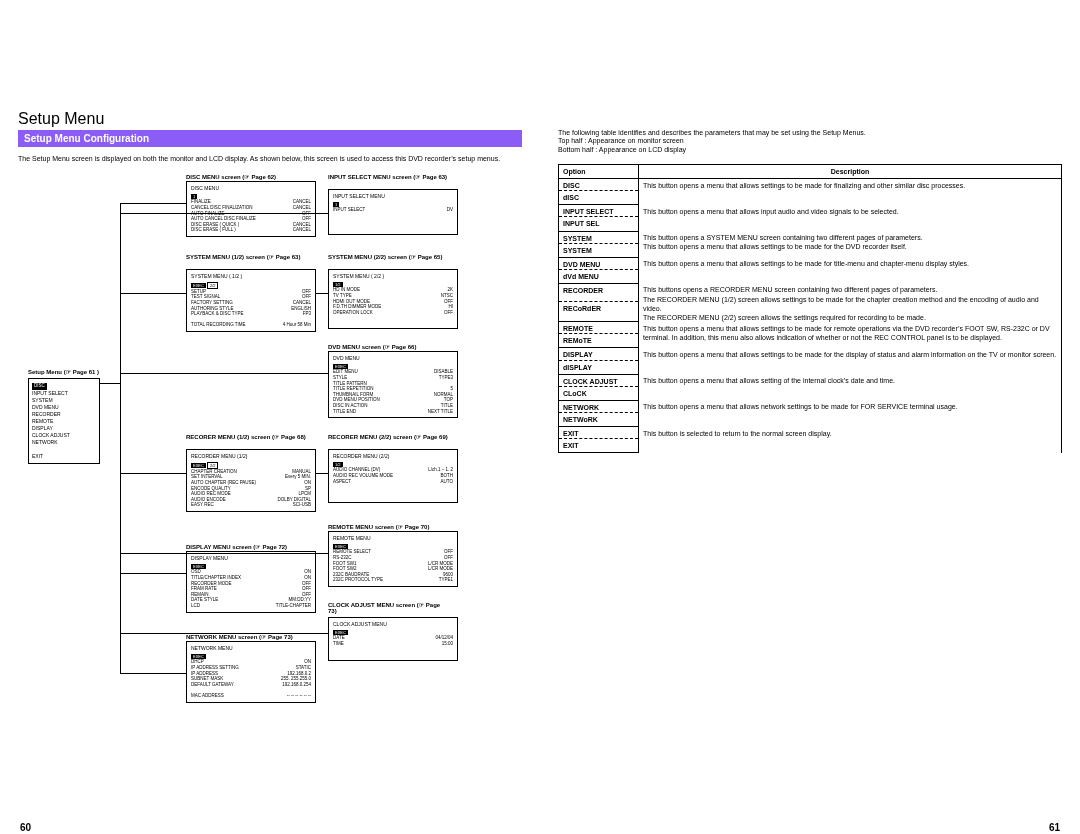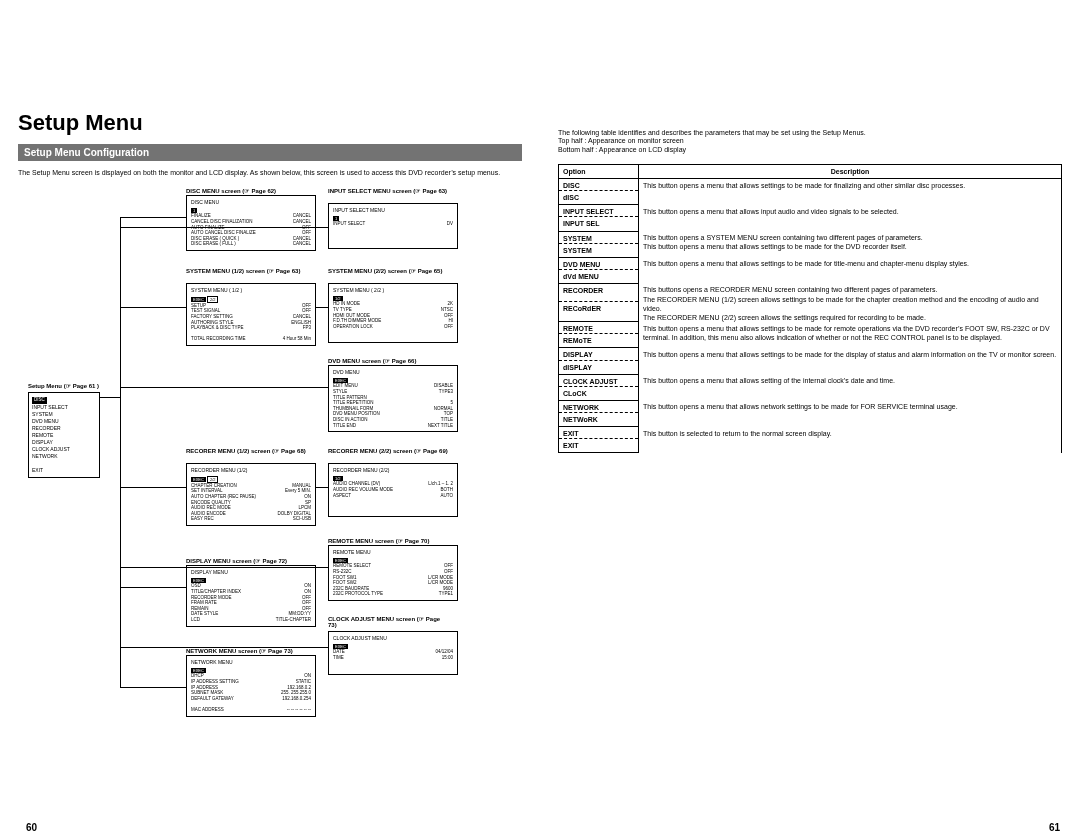--- a/index.html
+++ b/index.html
@@ -17,45 +17,45 @@
     display: flex;
     position: relative;
     padding-top: 110px;
   }
   .left-page, .right-page {
     width: 50%;
     padding: 0 18px;
     position: relative;
   }
   .main-title {
-    font-size: 22px;
-    font-weight: bold;
-    margin-bottom: 8px;
+    font-size: 16px;
+    font-weight: normal;
+    margin-bottom: 2px;
   }
   .sub-head {
-    background: #737373;
+    background: #8b5cf6;
     color: #fff;
     font-size: 10px;
     font-weight: bold;
     padding: 3px 6px;
     margin-bottom: 8px;
   }
   .intro {
     font-size: 7px;
     margin-bottom: 10px;
     line-height: 1.2;
   }
   .page-nums {
     position: absolute;
     bottom: 12px;
     width: 100%;
     font-size: 10px;
     font-weight: bold;
   }
-  .pn-left { position: absolute; left: 26px; }
+  .pn-left { position: absolute; left: 20px; }
   .pn-right { position: absolute; right: 20px; }
 
   
   .opt-table {
     width: 100%;
     border-collapse: collapse;
     font-size: 7px;
     margin-top: 6px;
   }
   .opt-table th {

